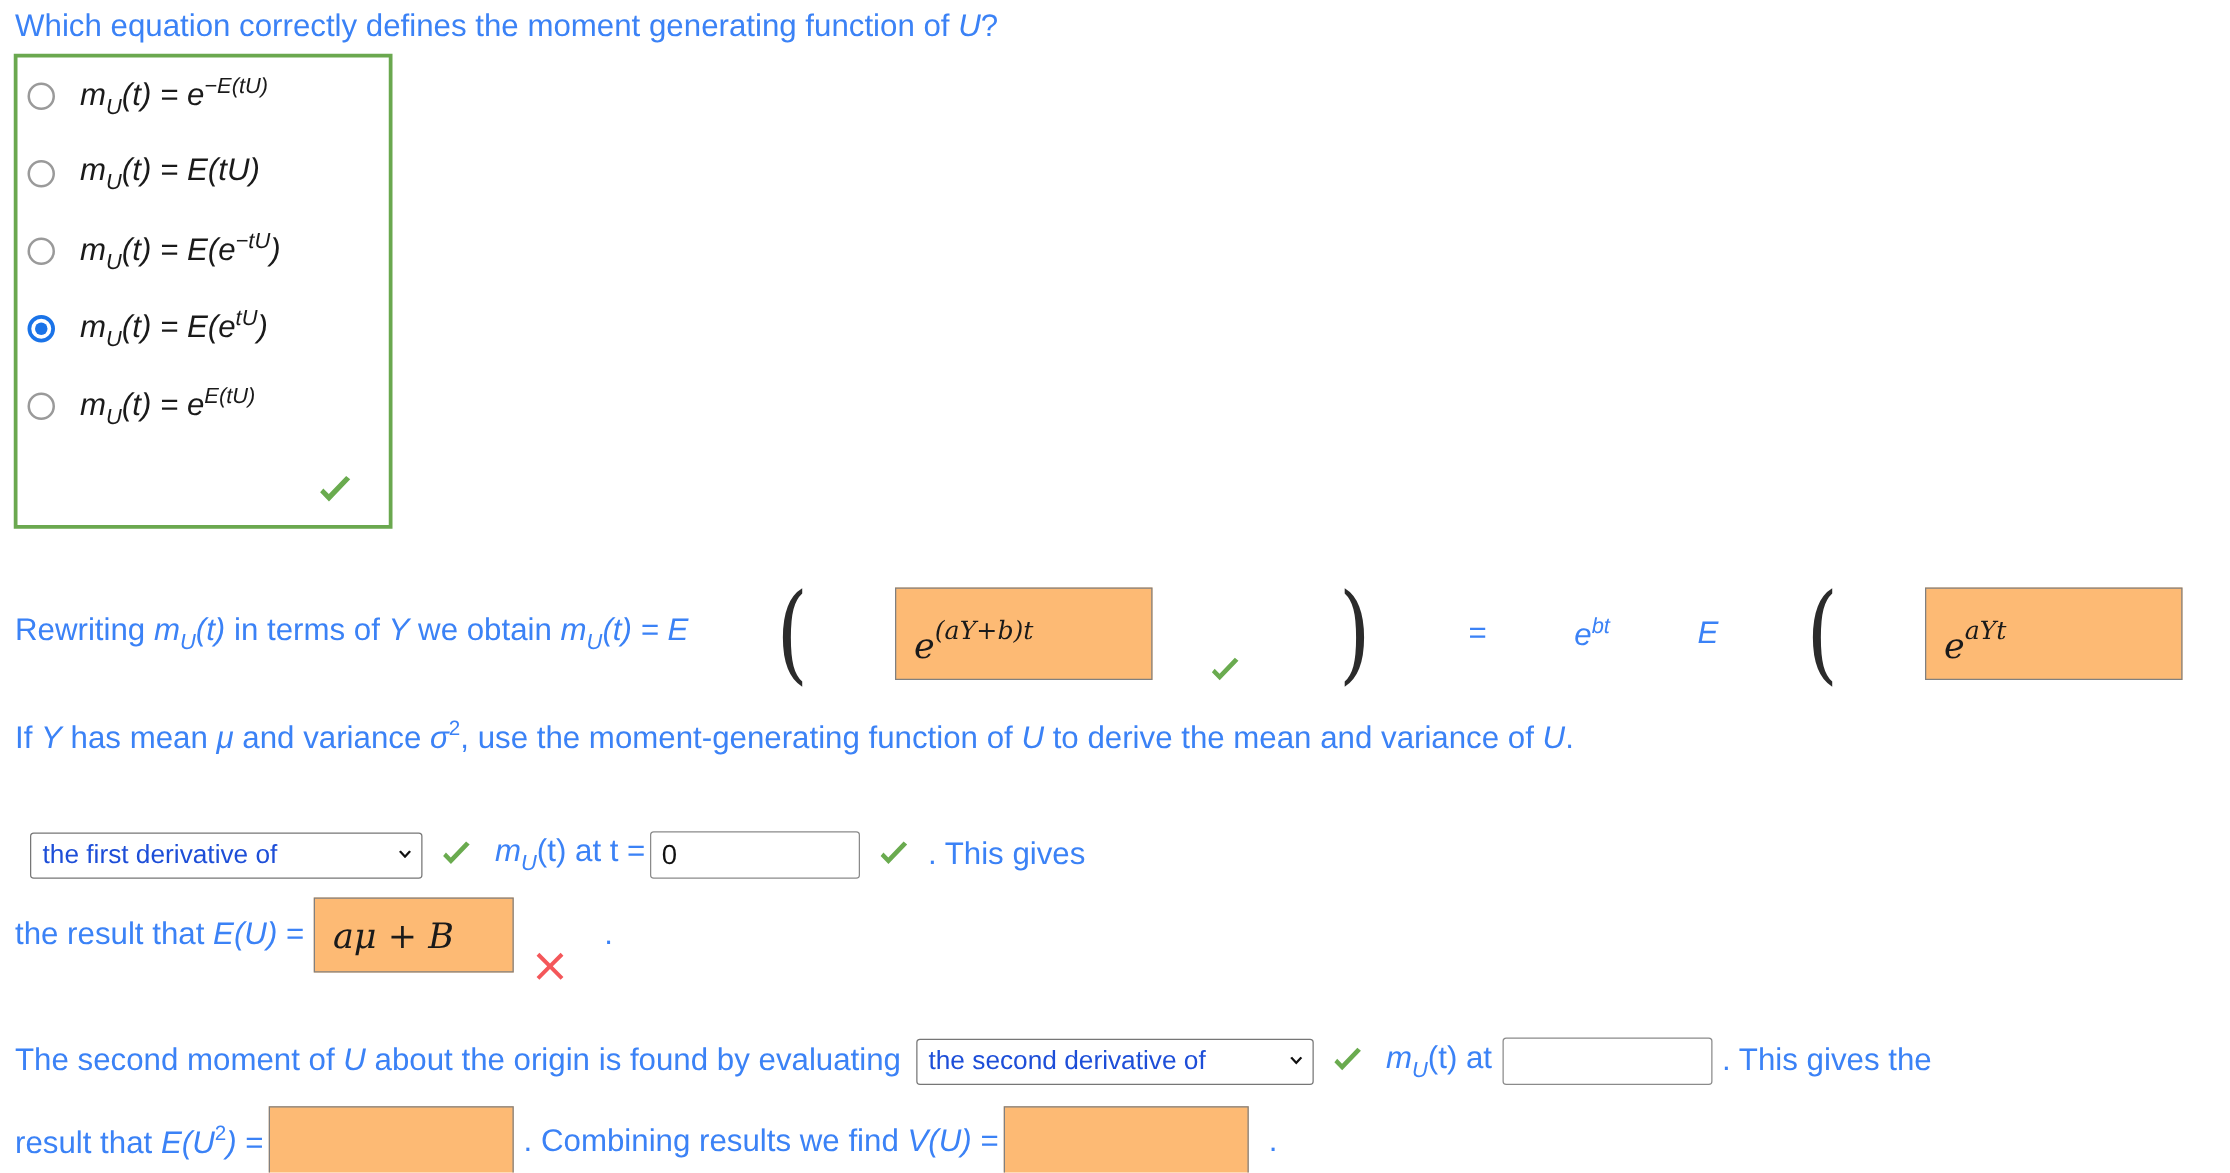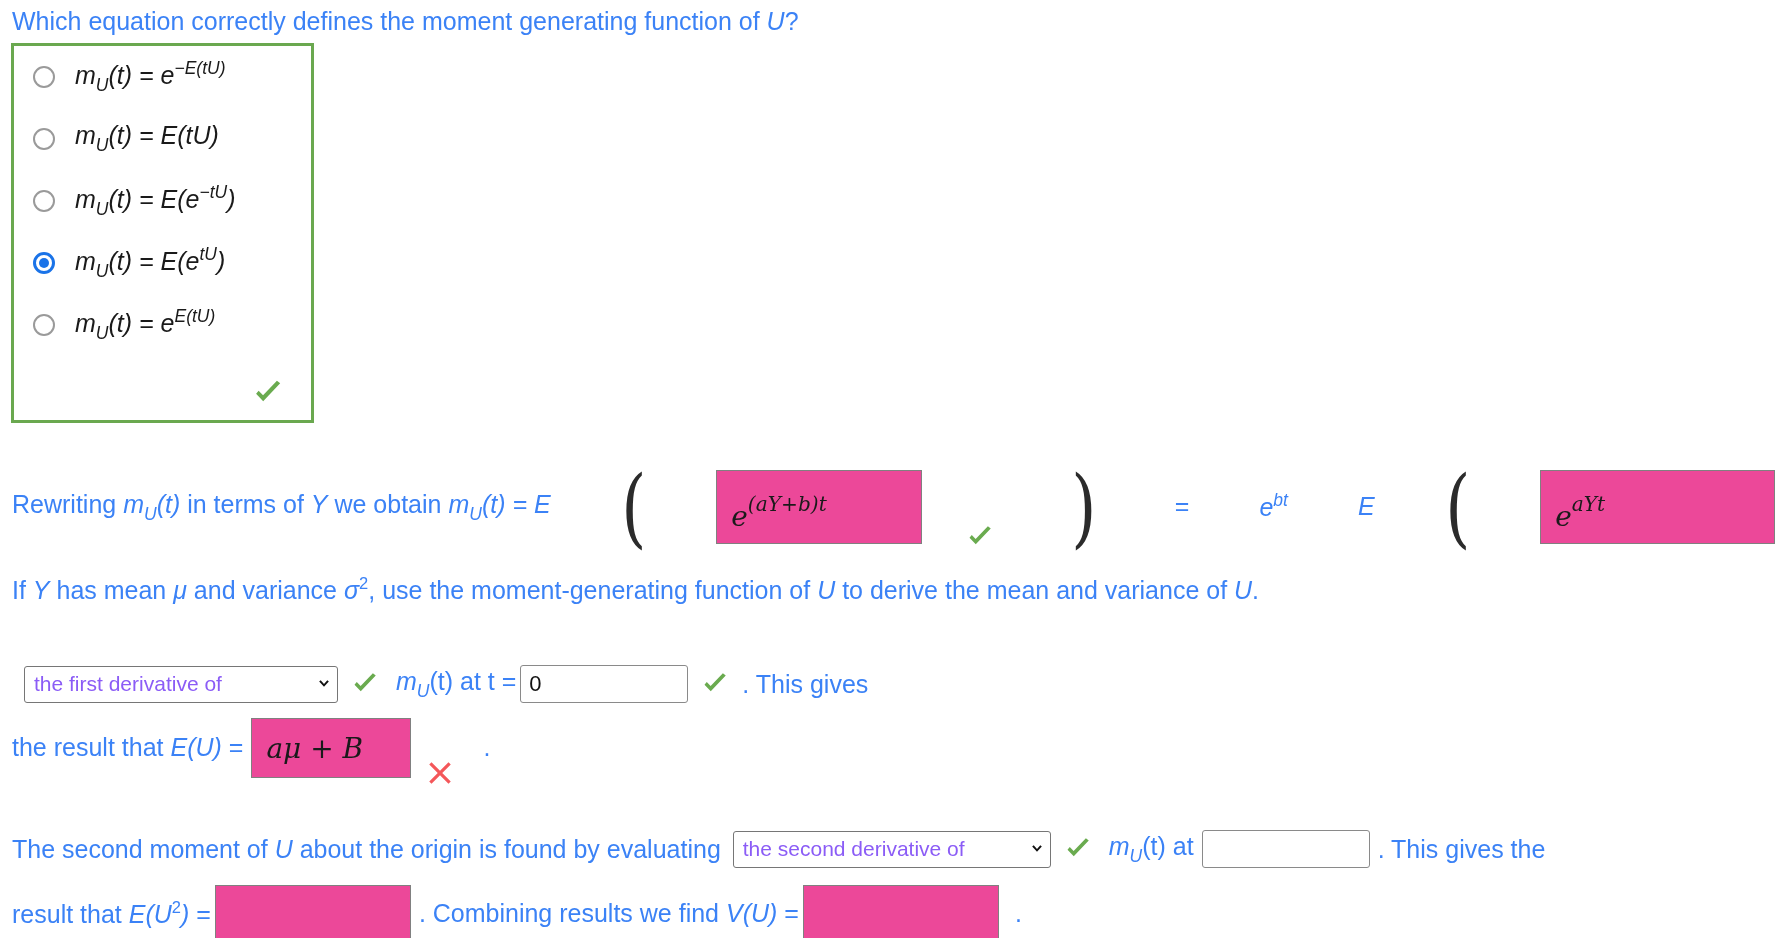--- a/index.html
+++ b/index.html
@@ -61,21 +61,21 @@
     width: 303px;
     height: 380px;
     border: 3px solid #6aa84f;
     box-sizing: border-box;
     background: #fff;
   }
   .option-row {
     display: flex;
     align-items: center;
     height: 62px;
-    padding-left: 19px;
+    padding-left: 8px;
     box-sizing: border-box;
   }
   .radio {
     width: 22px;
     height: 22px;
     min-width: 22px;
     border-radius: 50%;
     border: 2px solid #9a9a9a;
     background: #fff;
     box-sizing: border-box;
@@ -139,21 +139,21 @@
   
   .mathserif {
     font-family: "DejaVu Serif", "Liberation Serif", serif;
     font-style: italic;
     font-size: 28px;
   }
   .mathserif .op { font-style: normal; }
 
   .ansbox {
     border: 1px solid #808080;
-    background: #ec4899;
+    background: #fdba74;
     box-sizing: border-box;
     display: inline-flex;
     align-items: center;
     padding: 0 14px;
   }
 
   .bigparen {
     font-family: "DejaVu Serif", "Liberation Serif", serif;
     font-size: 86px;
     line-height: 0.75;
@@ -176,21 +176,21 @@
     display: inline-flex;
     align-items: center;
   }
   .selectbox {
     border: 1px solid #767676;
     border-radius: 3px;
     background: #fff;
     box-sizing: border-box;
     font-family: "Liberation Sans", sans-serif;
     font-size: 21px;
-    color: #8b5cf6;
+    color: #1d4ed8;
     padding: 0 6px 0 9px;
     display: inline-flex;
     align-items: center;
     justify-content: space-between;
   }
   .caret {
     width: 14px;
     height: 14px;
     margin-left: 10px;
     flex: 0 0 auto;
@@ -277,21 +277,21 @@
 
     <span class="q-text"><span>=</span></span>
     <span class="gap8"></span>
     <span class="q-text"><span class="it">e</span><span class="sup">bt</span></span>
     <span class="gap8"></span>
     <span class="q-text it">E</span>
     <span class="gap4"></span>
     <span class="bigparen">(</span>
     <span class="gap4"></span>
 
-    <span class="ansbox" style="width:235px;height:74px;">
+    <span class="ansbox" style="width:206px;height:74px;">
       <span class="mathserif" style="position:relative;top:6px;"><span>e</span><span style="font-size:0.72em;vertical-align:0.75em;">aYt</span></span>
     </span>
 
     <span class="check" style="position:relative;top:30px;left:12px;">
       <svg width="30" height="30" viewBox="0 0 24 24" aria-hidden="true">
         <path d="M3.6 12.6 L8.6 17.8 L20.6 5.2 L18.3 3.4 L8.5 13.6 L5.4 10.4 Z" fill="#6aab4f"></path>
       </svg>
     </span>
 
     <span class="gap22"></span>

